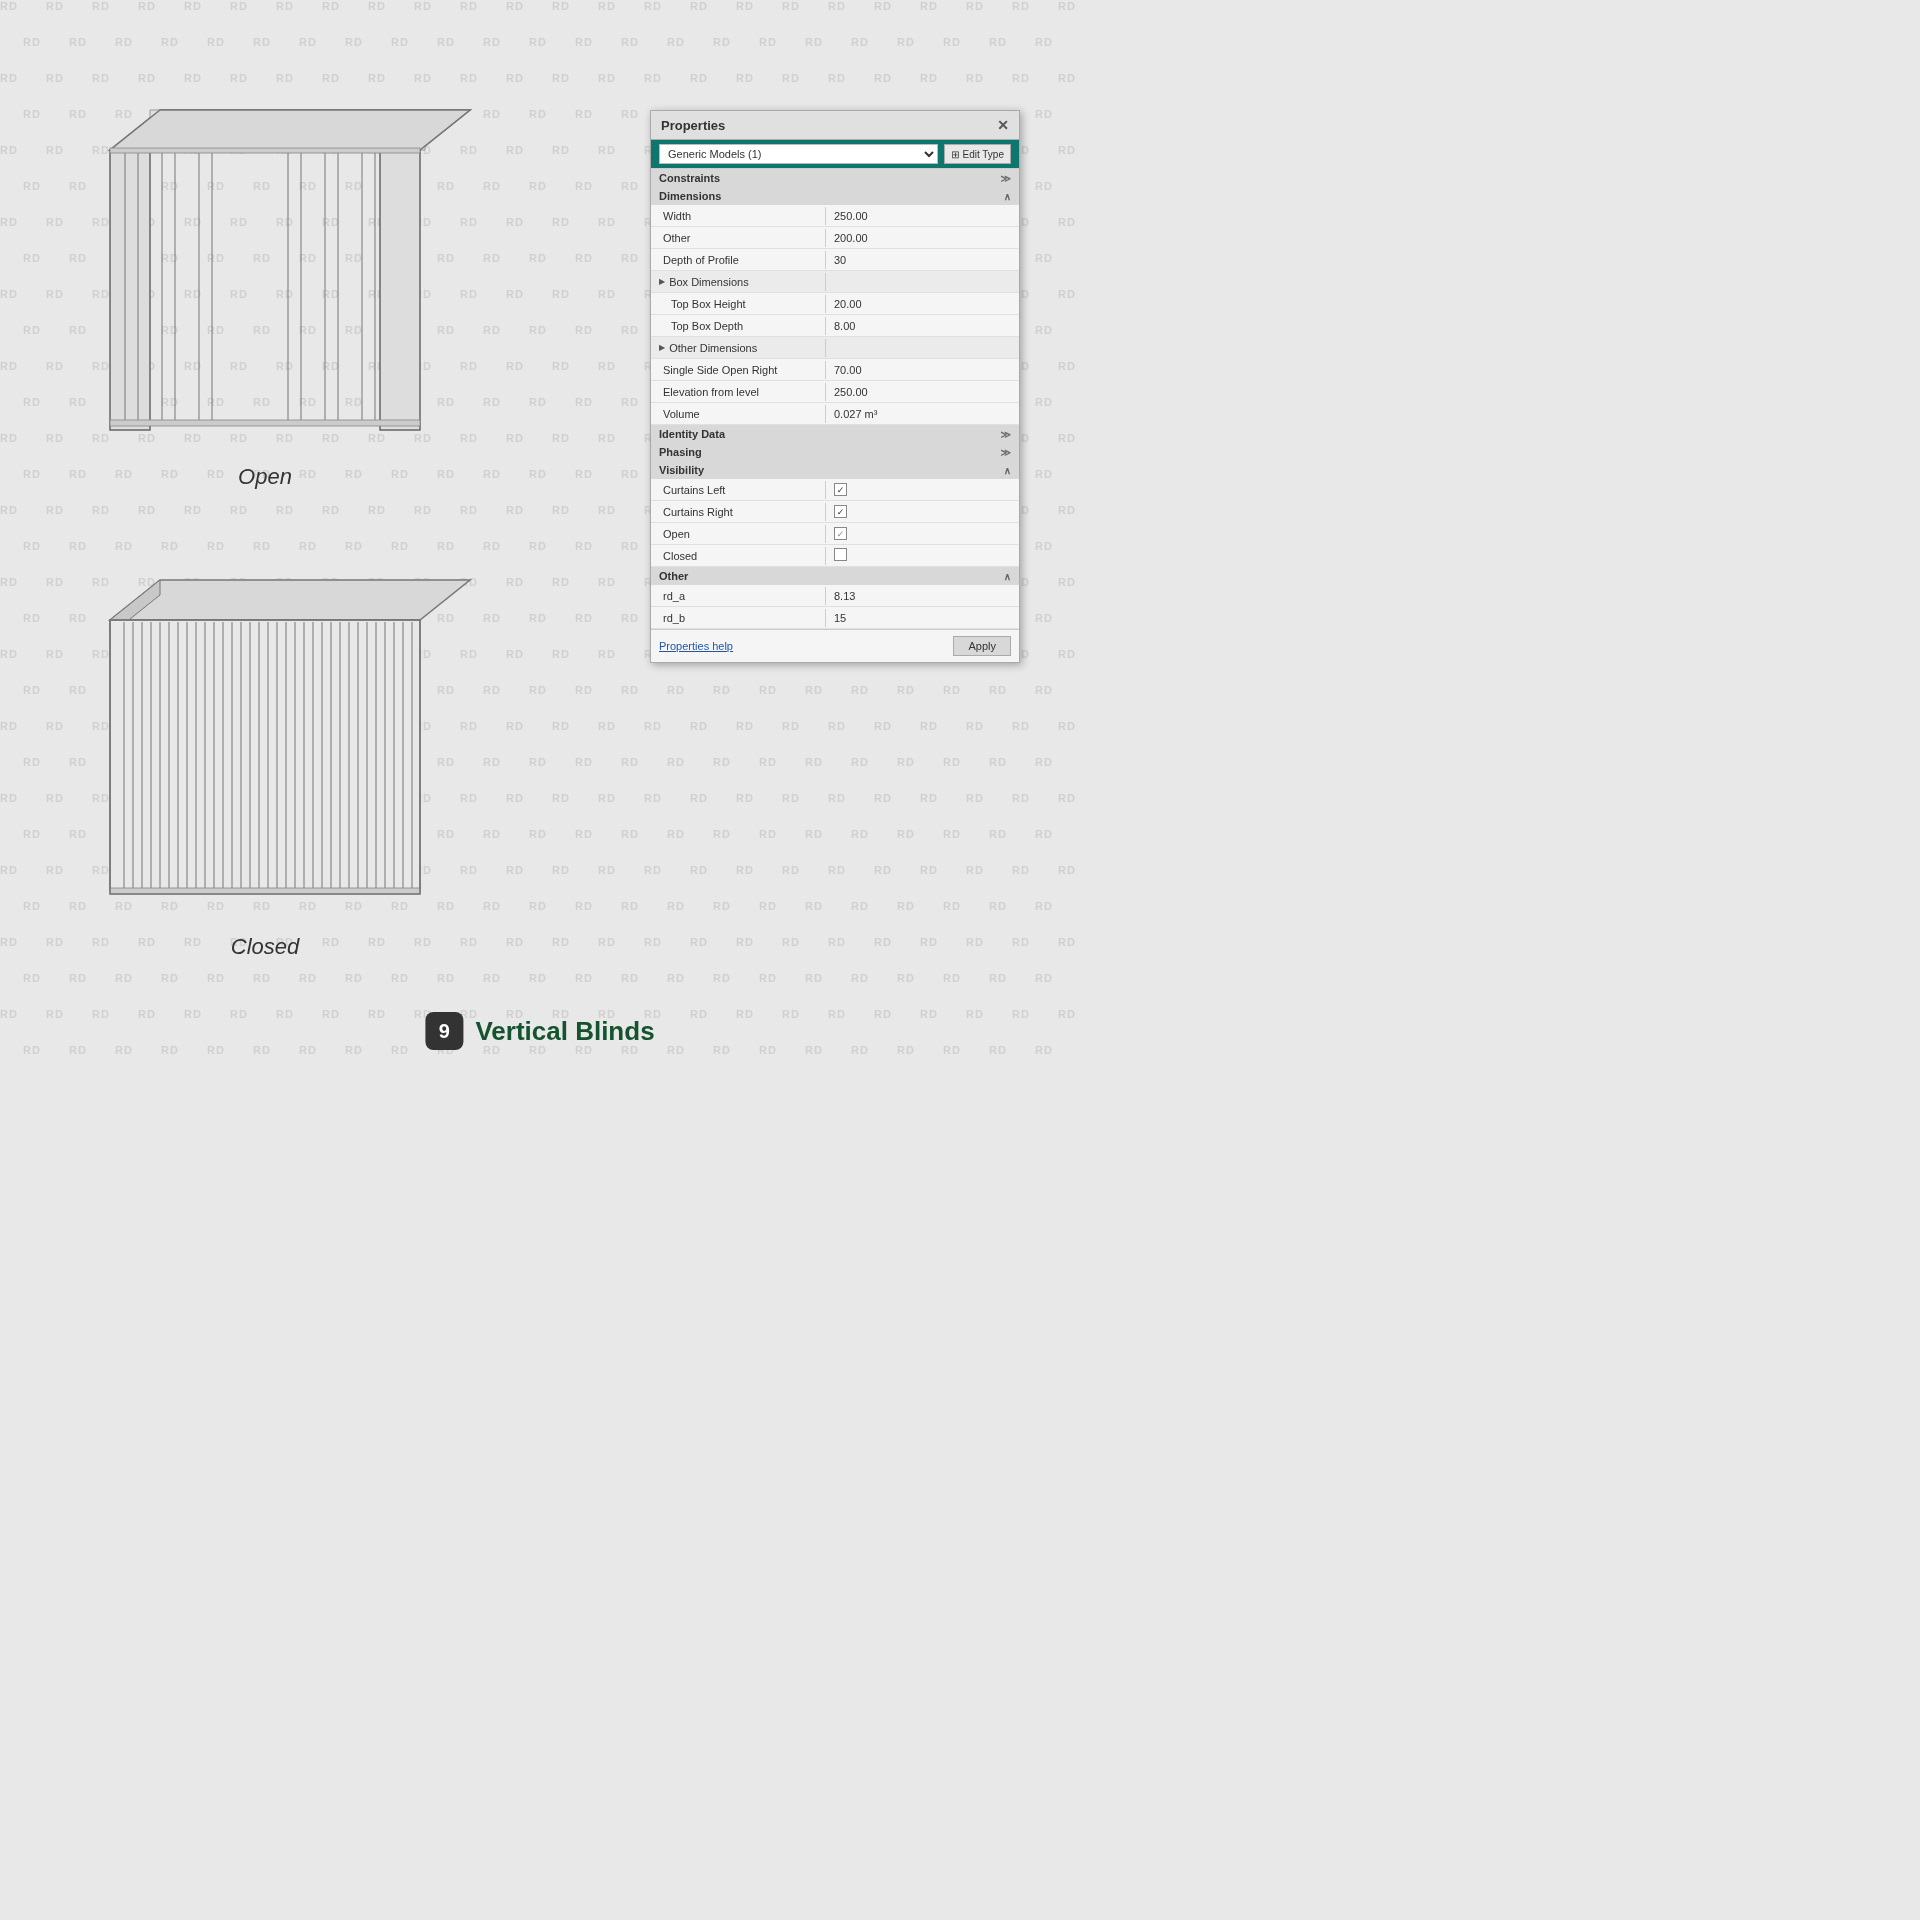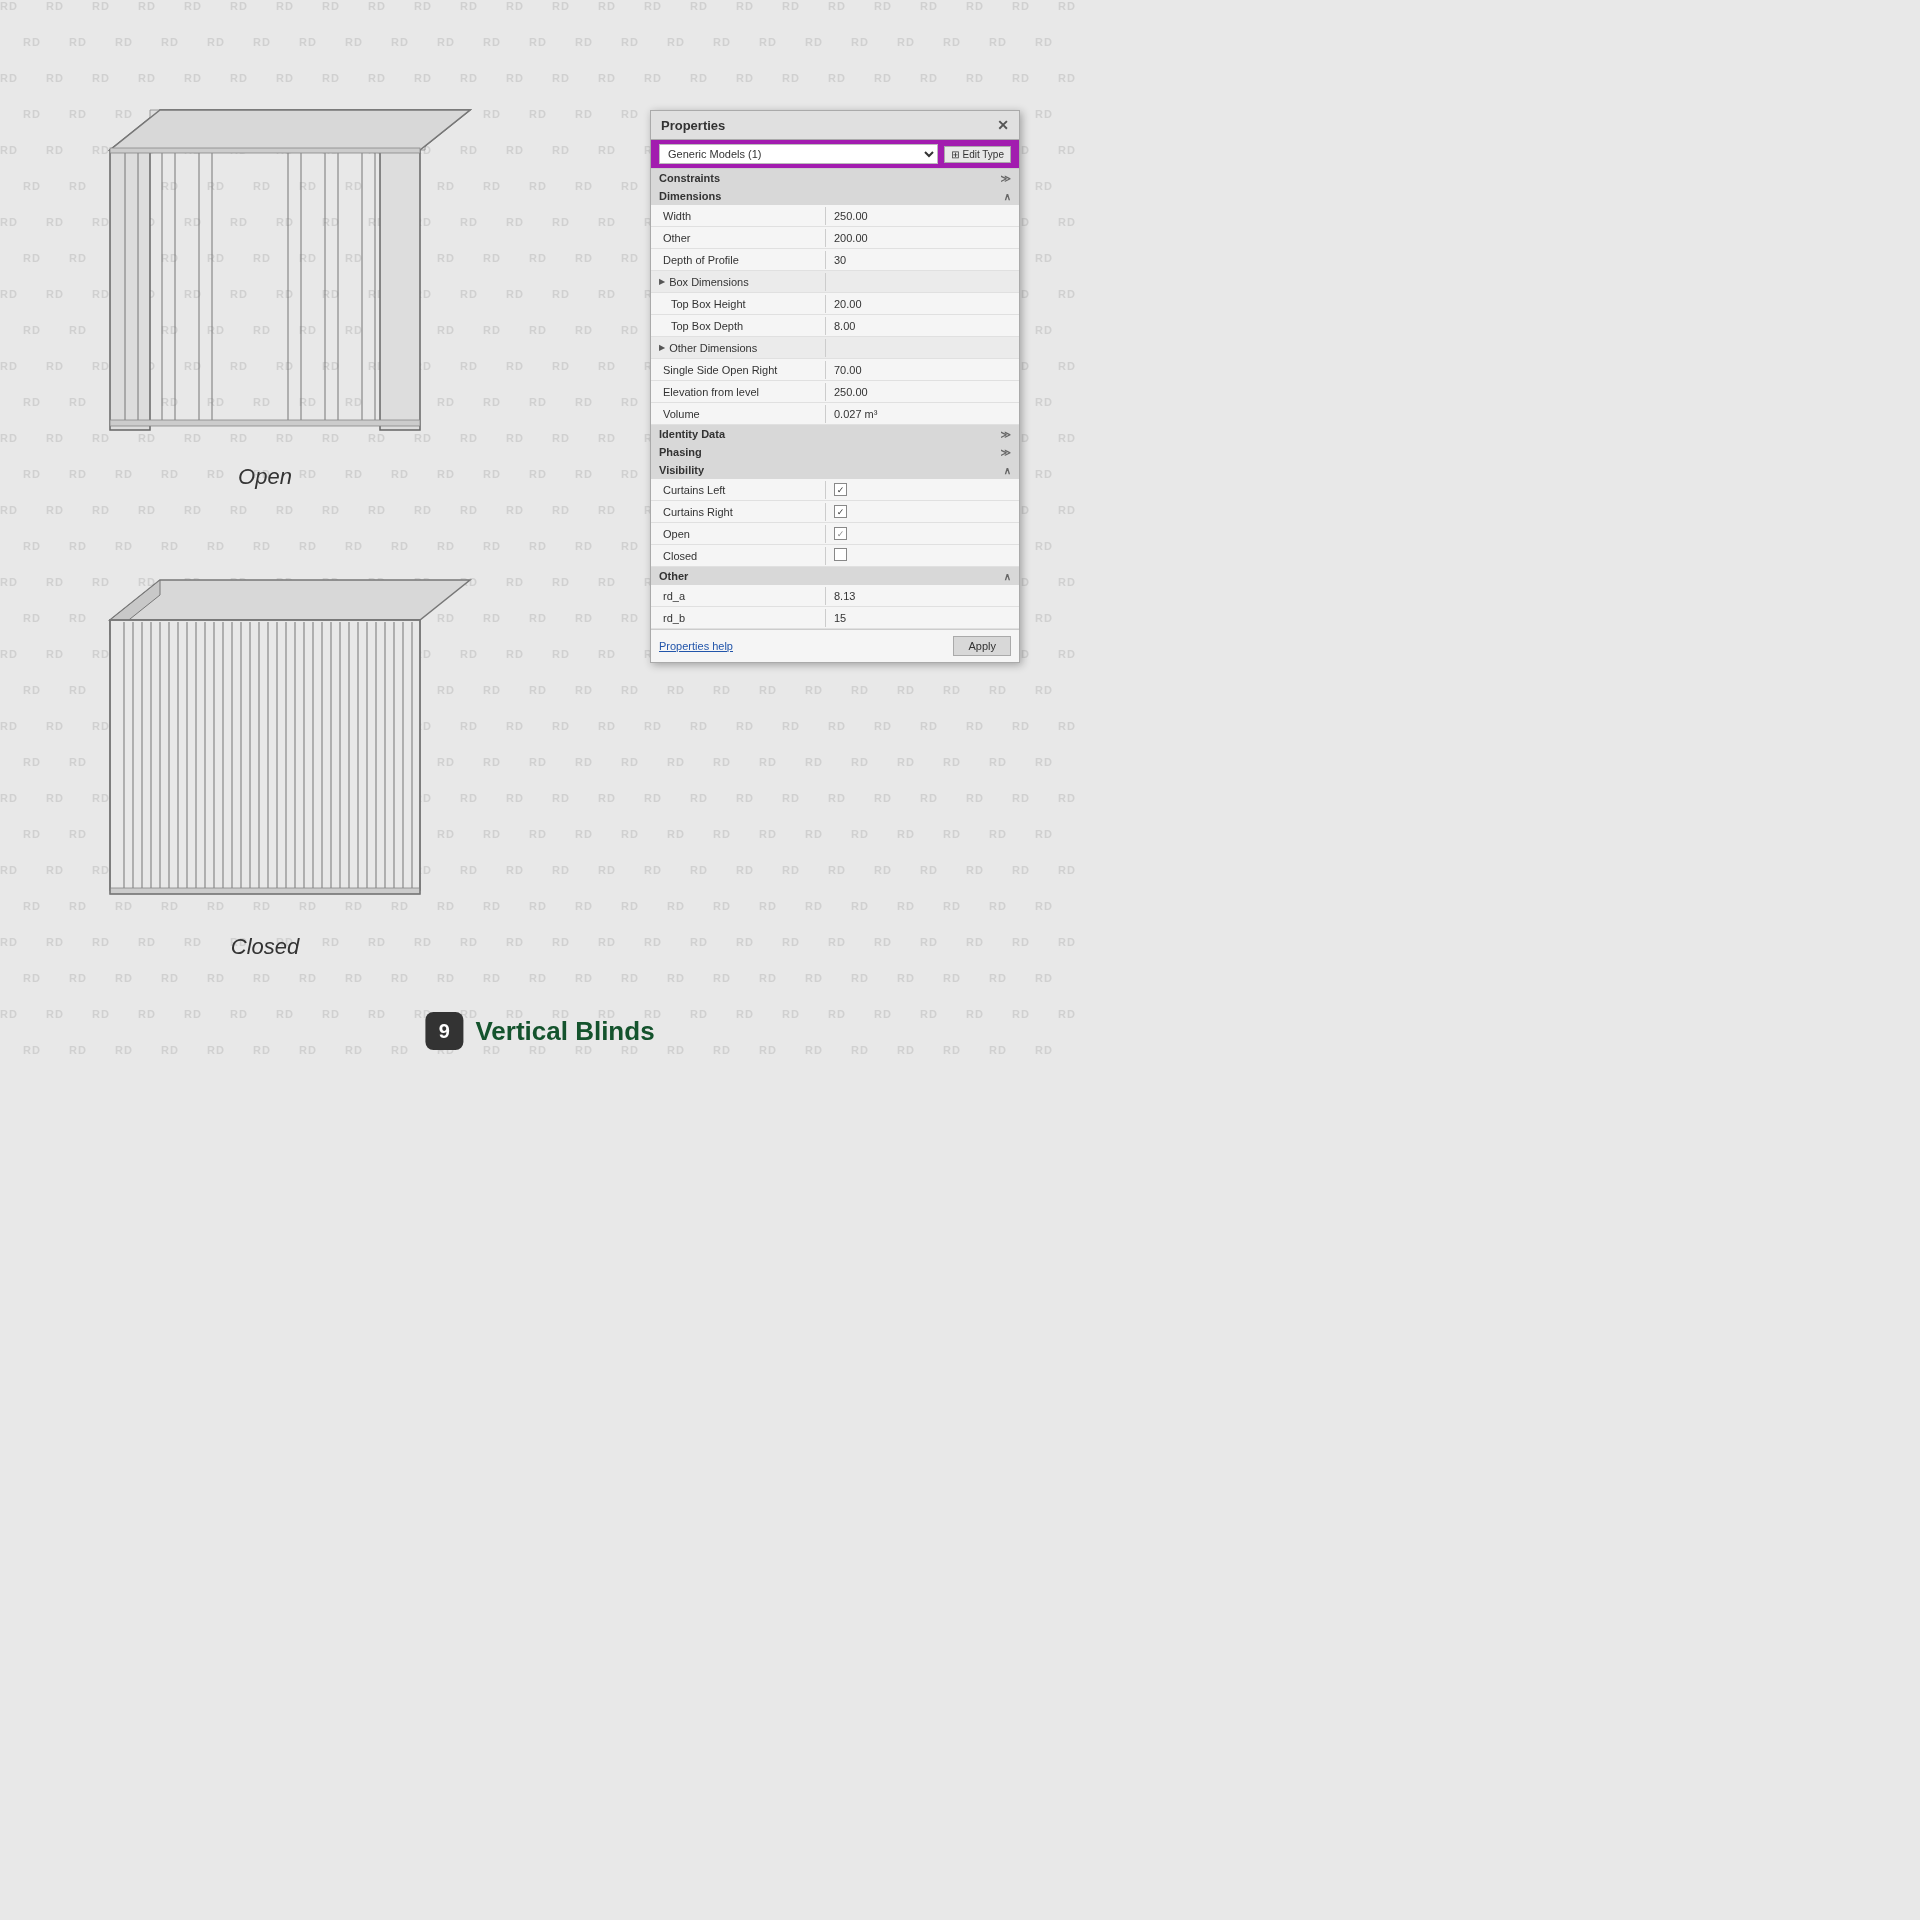--- a/index.html
+++ b/index.html
@@ -153,24 +153,23 @@
     }
 
     .panel-dropdown-arrow {
       font-size: 12px;
       color: #555;
       margin-left: auto;
     }
 
     .type-row {
       display: flex;
-      align-items: center;
       padding: 4px 8px;
       border-bottom: 1px solid #ccc;
-      background: #a21caf;
+      background: #0f766e;
       gap: 6px;
     }
 
     .type-select {
       flex: 1;
       font-size: 11px;
       padding: 2px 4px;
       border: 1px solid #bbb;
       background: white;
       color: #333;

